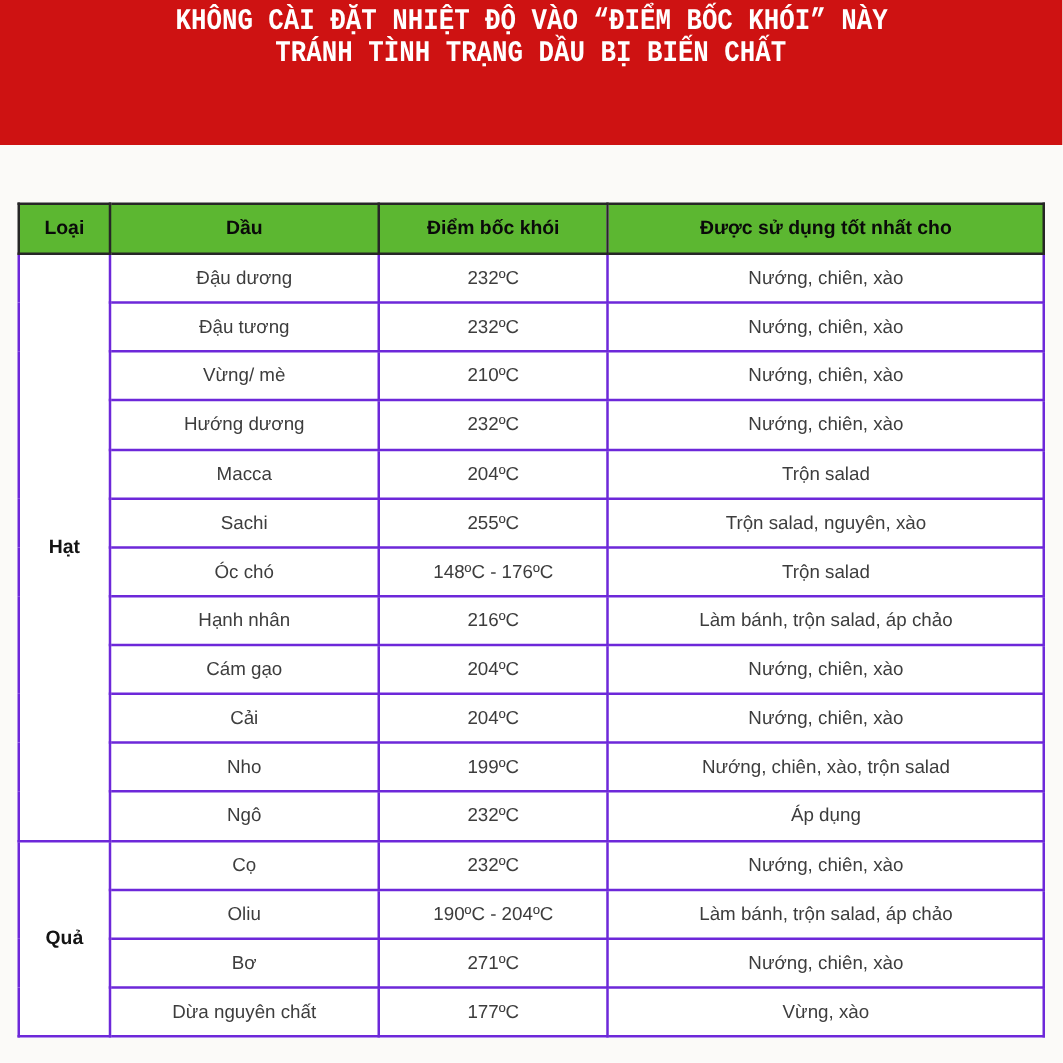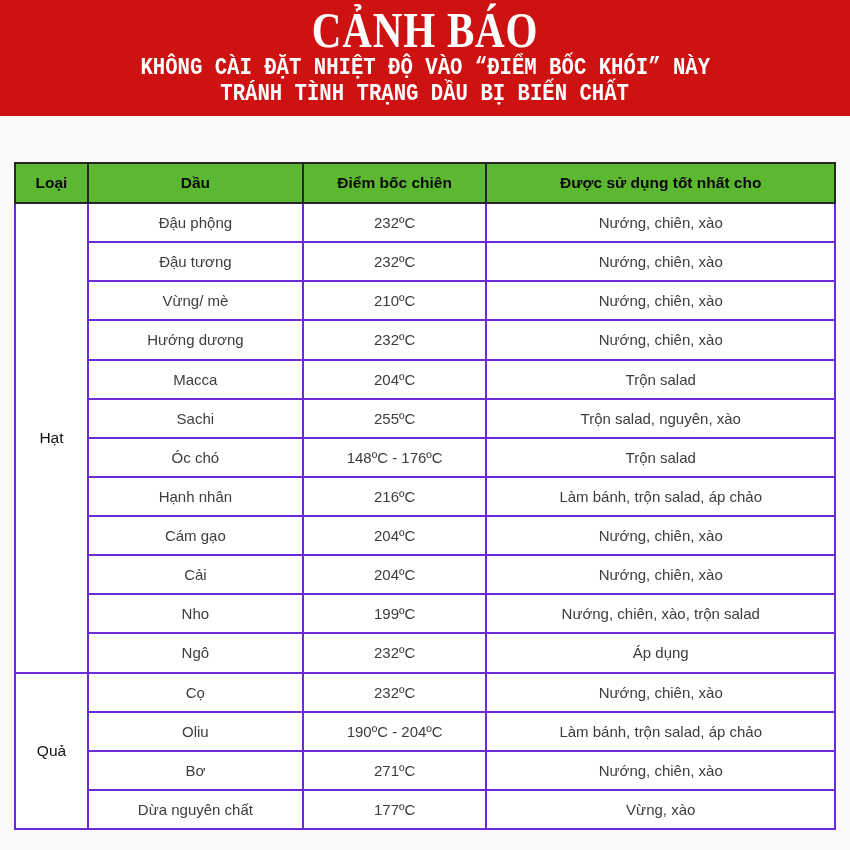--- a/index.html
+++ b/index.html
@@ -76,61 +76,58 @@
     height: 40px;
     border-color: #262626;
   }
   tbody td {
     height: 39px;
     font-size: 15px;
     color: #3d3d3d;
     background: #ffffff;
   }
   tbody td.group-cell {
-    font-weight: 400;
+    font-weight: 700;
     font-size: 15.5px;
     color: #141414;
   }
   table { border: 2px solid #2b2b2b; }
 </style>
 </head>
 <body>
 
 <header class="banner">
-  <div>
-    <span class="banner-title">CẢNH BÁO</span>
-  </div>
   <div class="banner-sub">
     <span class="cond">KHÔNG CÀI ĐẶT NHIỆT ĐỘ VÀO “ĐIỂM BỐC KHÓI” NÀY</span>
   </div>
   <div class="banner-sub">
     <span class="cond">TRÁNH TÌNH TRẠNG DẦU BỊ BIẾN CHẤT</span>
   </div>
 </header>
 
 <div class="table-wrap">
   <table>
     <colgroup>
       <col class="c-type">
         <col class="c-oil">
         <col class="c-smoke">
         <col class="c-use">
     </colgroup>
     <thead>
       <tr>
         <th>Loại</th>
         <th>Dầu</th>
-        <th>Điểm bốc chiên</th>
+        <th>Điểm bốc khói</th>
         <th>Được sử dụng tốt nhất cho</th>
       </tr>
     </thead>
     <tbody>
         <tr>
           <td class="group-cell" rowspan="12">Hạt</td>
-          <td>Đậu phộng</td>
+          <td>Đậu dương</td>
           <td>232ºC</td>
           <td>Nướng, chiên, xào</td>
         </tr>
         <tr>
           <td>Đậu tương</td>
           <td>232ºC</td>
           <td>Nướng, chiên, xào</td>
         </tr>
         <tr>
           <td>Vừng/ mè</td>

